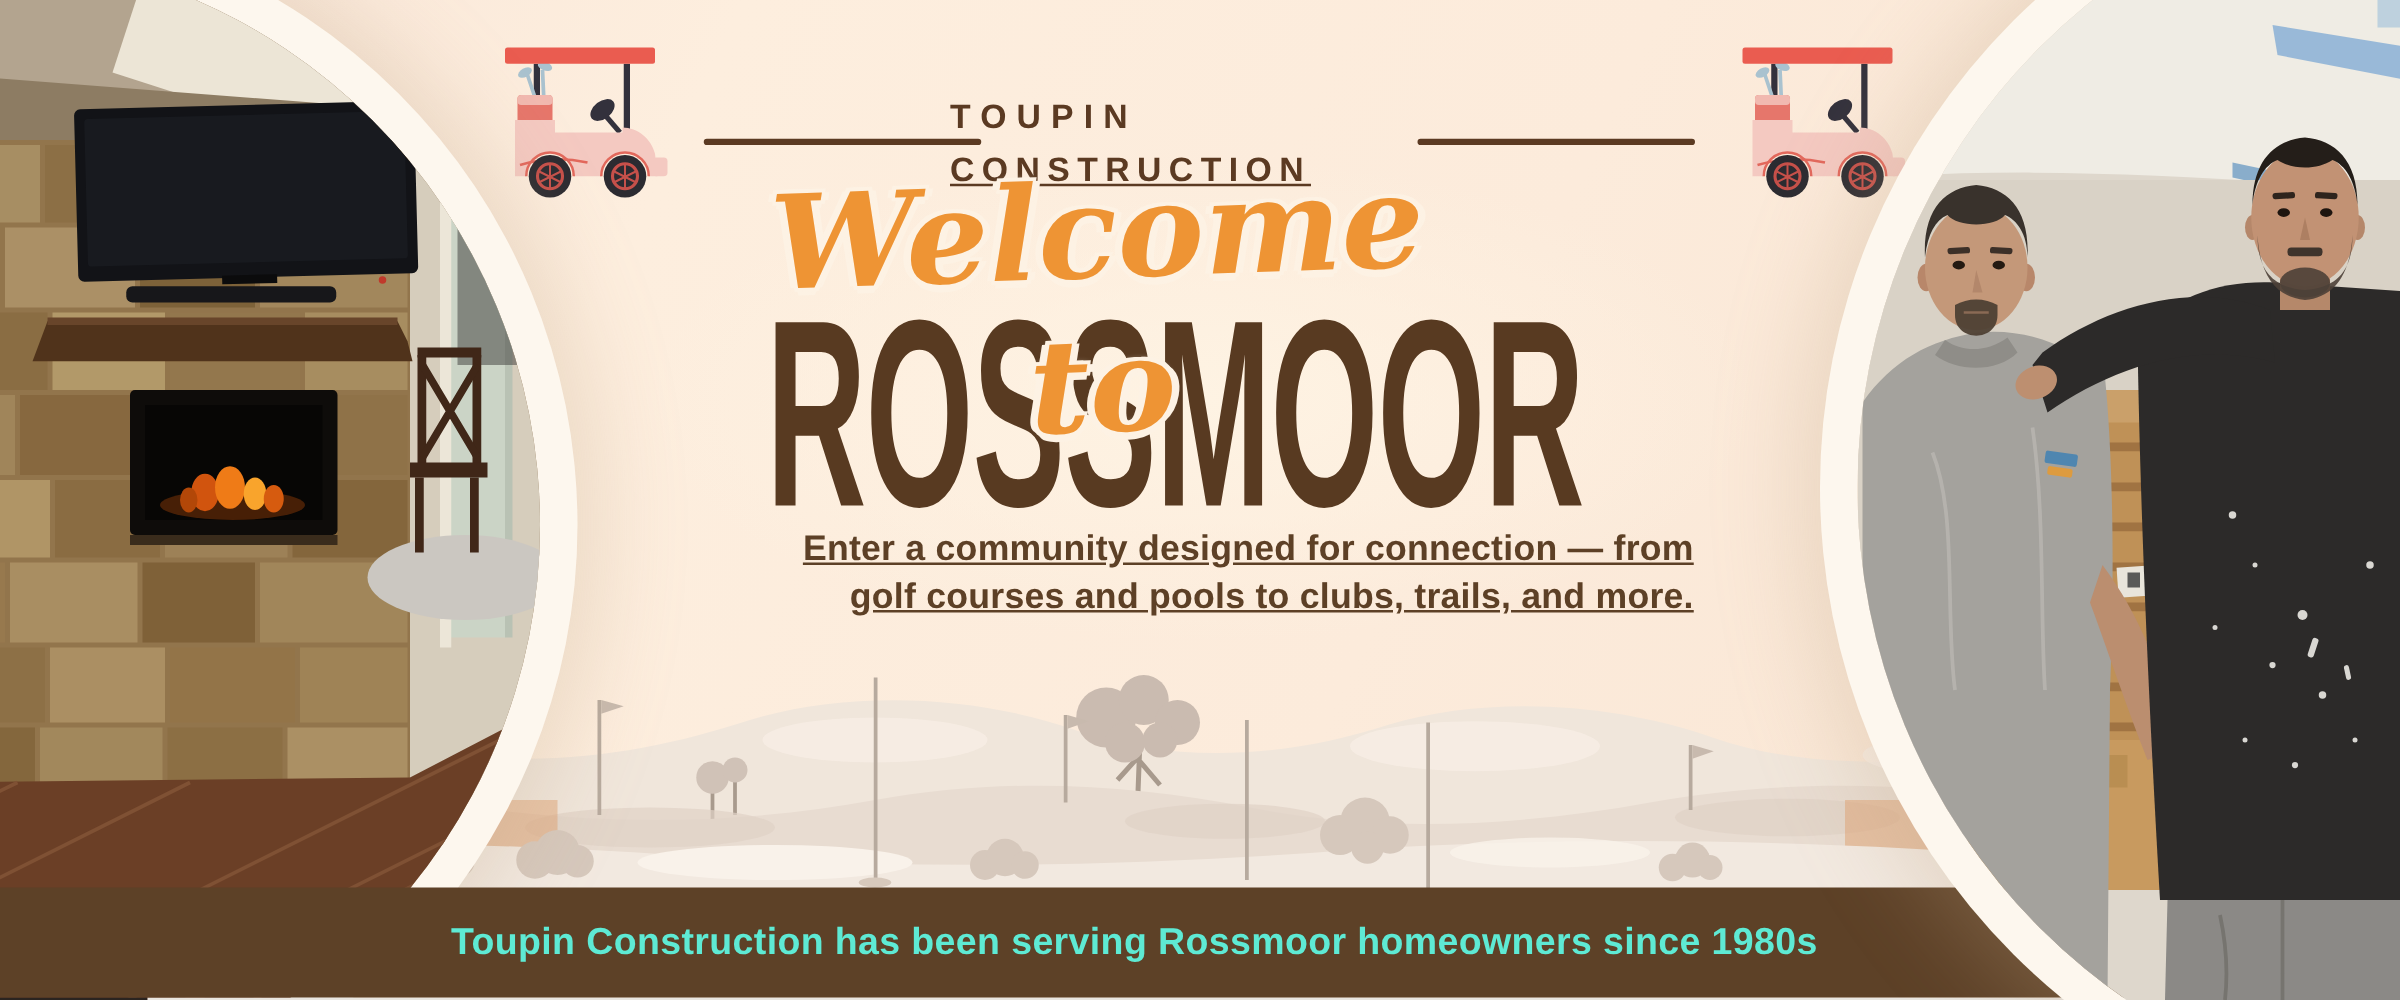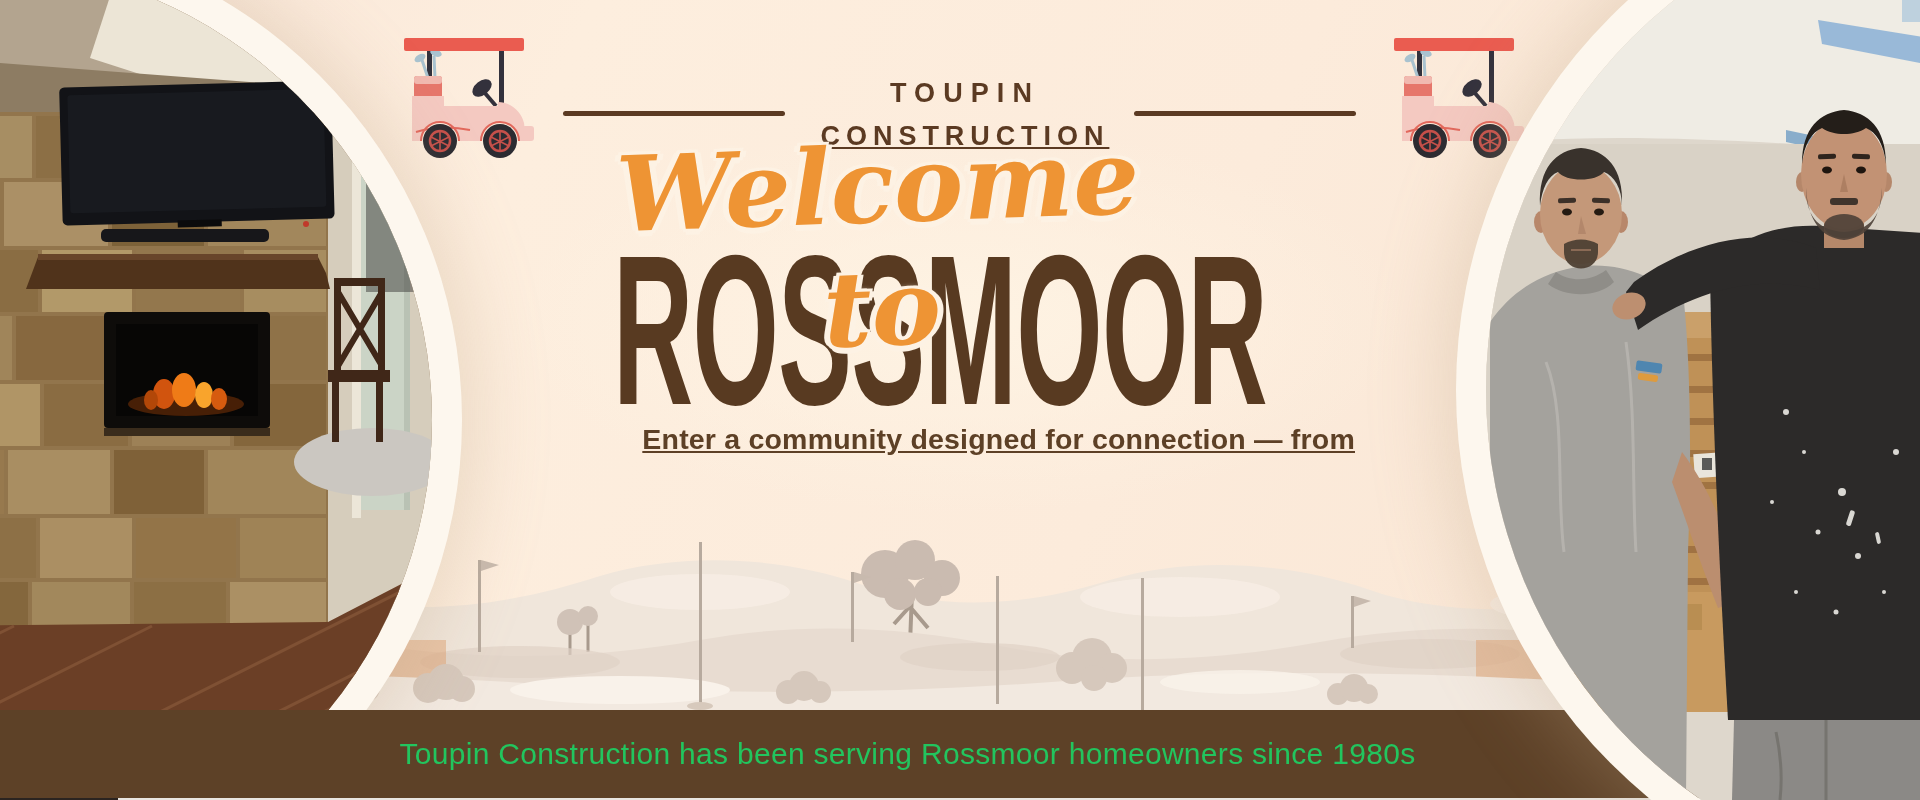--- a/index.html
+++ b/index.html
@@ -7,21 +7,21 @@
     font-family:"Liberation Sans",sans-serif;
     background:linear-gradient(115deg,#f9e6d8 0%,#fdeede 26%,#fcebdb 58%,#f8e4d2 100%);}
   .banner *{box-sizing:border-box;}
   .glow{position:absolute;left:360px;top:60px;width:1200px;height:520px;
     background:radial-gradient(closest-side,#fef3e3 0%,rgba(254,243,227,0) 75%);z-index:1;}
   
   .golf{position:absolute;left:0;top:522px;width:1920px;height:190px;z-index:5;}
   
   .carts{position:absolute;left:0;top:36px;width:1920px;height:130px;z-index:8;}
   
-  .brand{position:absolute;left:760px;top:72px;width:410px;text-align:center;z-index:10;
+  .brand{position:absolute;left:760px;top:72px;width:410px;text-align:left;z-index:10;
     color:var(--brand_brown);font-weight:800;font-size:27px;letter-spacing:.3em;line-height:43px;}
   .brand .l2{letter-spacing:.22em;text-decoration:underline;}
   .rule{position:absolute;top:111px;height:5px;border-radius:3px;background:var(--brand_brown);z-index:10;}
   .rule.left{left:563px;width:222px;}
   .rule.right{left:1134px;width:222px;}
   
   .script{position:absolute;left:560px;top:124px;width:640px;text-align:center;z-index:12;
     font-family:"DejaVu Serif",serif;font-style:italic;font-weight:700;font-size:104px;
     color:var(--accent_orange);transform:rotate(-2deg);
     text-shadow:0 0 6px #fdf2e4,3px 3px 0 #fdf2e4,-3px -3px 0 #fdf2e4,3px -3px 0 #fdf2e4,
@@ -33,21 +33,21 @@
     color:var(--text_brown);font-weight:700;font-size:28.5px;line-height:38px;letter-spacing:.2px;text-decoration:underline;}
   
   .photo{position:absolute;border-radius:50%;overflow:hidden;
     box-shadow:0 0 0 30px var(--ring_cream),0 0 70px 46px rgba(190,160,130,.28);}
   .photo.left{left:-484px;top:-38px;width:916px;height:916px;z-index:30;}
   .photo.right{left:1486px;top:-108px;width:996px;height:996px;z-index:50;}
   .photo svg{display:block;width:100%;height:100%;}
   
   .bar{position:absolute;left:0;top:710px;width:1920px;height:88px;background:var(--bar_brown);z-index:40;}
   .bar-text{width:100%;height:88px;line-height:88px;text-align:center;padding-right:105px;
-    color:#22c55e;font-weight:400;font-size:30px;letter-spacing:.3px;}
+    color:#5eead4;font-weight:700;font-size:30px;letter-spacing:.3px;}
   .strip{position:absolute;top:798px;height:2px;z-index:35;}
   .strip.dark{left:0;width:118px;background:#2b2420;}
   .strip.light{left:118px;width:1802px;background:#e9e6e1;}
 </style>
 </head>
 <body>
 
 <div class="banner">
   <div class="glow"></div>
 
@@ -156,20 +156,21 @@
   <div class="rule right"></div>
   <div class="brand">
     <div>TOUPIN</div>
     <div class="l2">CONSTRUCTION</div>
   </div>
 
   <div class="script">Welcome to</div>
   <div class="title">ROSSMOOR</div>
   <div class="desc">
     <div>Enter a community designed for connection — from</div>
+    <div>golf courses and pools to clubs, trails, and more.</div>
   </div>
 
   <div class="photo left">
     <svg viewBox="0 0 916 916">
       <rect width="916" height="916" fill="#8f7a5e"></rect>
       <g>
         <path d="M420,0 H916 V150 L420,176 Z" fill="#b3a48f"></path>
         <path d="M600,16 L916,118 L916,206 L574,96 Z" fill="#ece5d6"></path>
         <path d="M420,96 L760,122 L760,152 L420,178 Z" fill="#8d7c63"></path>
       </g>

